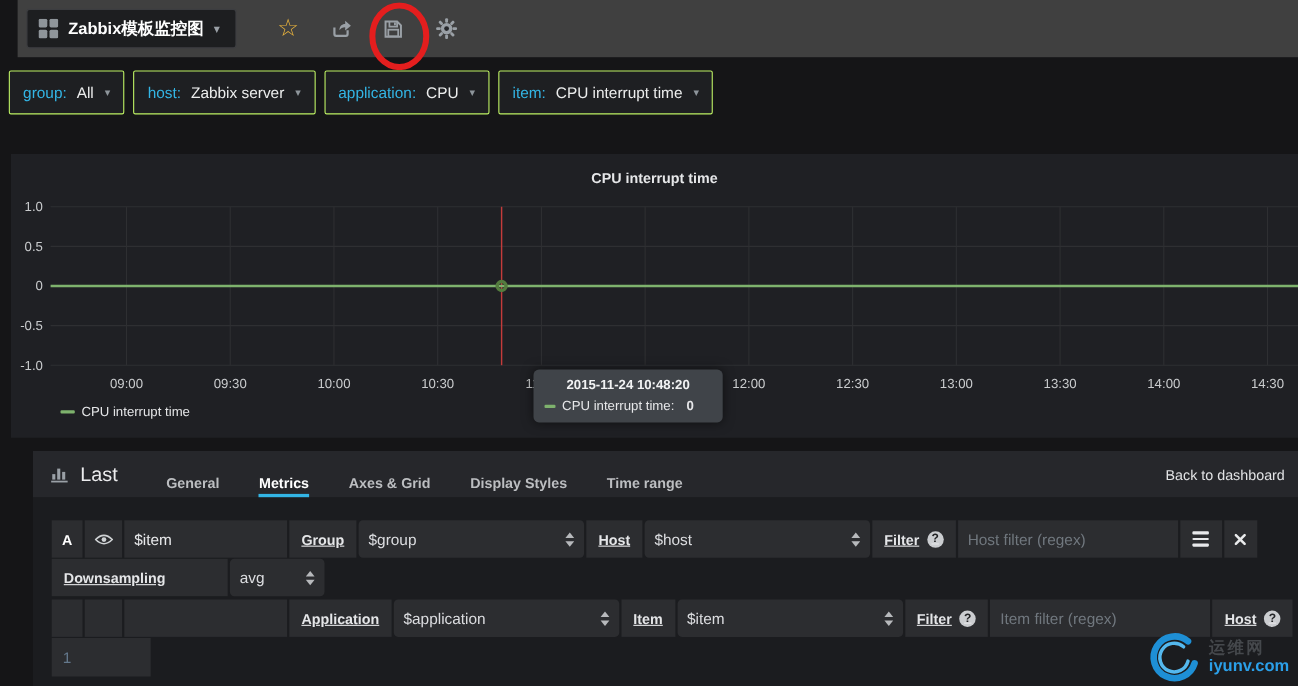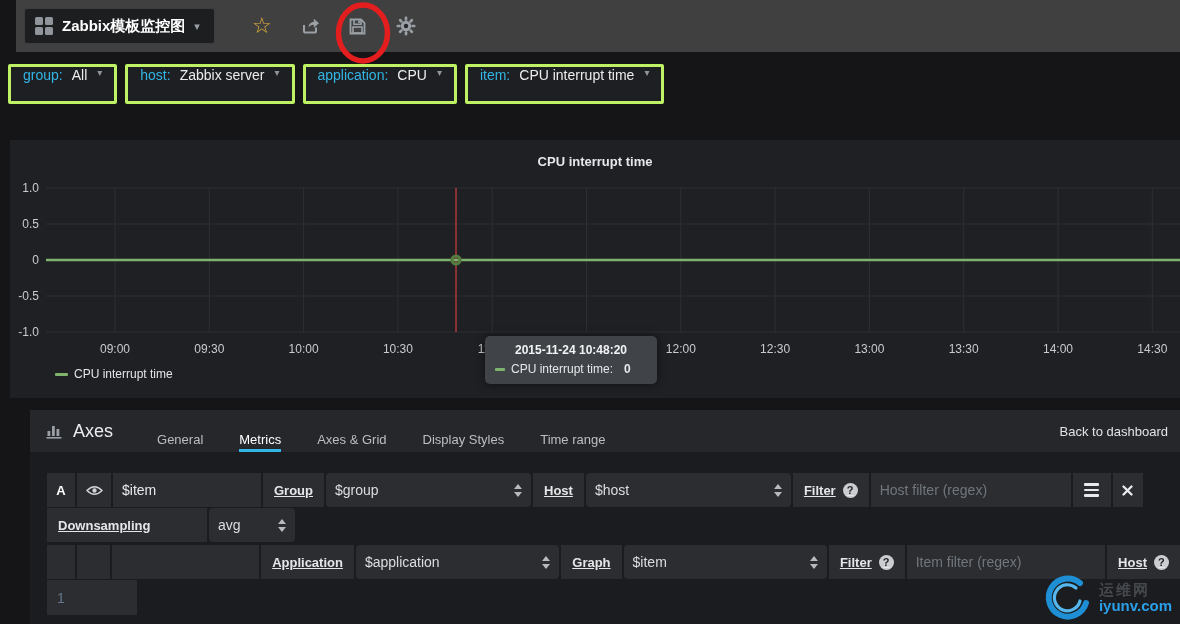--- a/index.html
+++ b/index.html
@@ -20,22 +20,22 @@
     align-items:center;justify-content:center;width:22px;height:30px;}
   .star{color:#e8b23c;font-size:22px;line-height:1;}
   .nav-right{margin-left:auto;display:flex;align-items:center;gap:24px;margin-right:2px;
     color:#d5d6d8;font-size:13px;}
   .time-picker{display:flex;align-items:center;gap:7px;cursor:pointer;}
   .nav-link{cursor:pointer;}
   
   .annotation{position:absolute;left:334px;top:2px;z-index:60;pointer-events:none;}
   
   .variables{position:absolute;top:64px;left:8px;display:flex;gap:8px;}
-  .var-tile{height:40px;background:#1e1f22;border:3px solid #bef264;border-radius:2px;
-    display:flex;padding:0 12px;gap:9px;cursor:pointer;box-sizing:border-box;}
+  .var-tile{height:40px;background:#1e1f22;border:1px solid #bef264;border-radius:2px;
+    display:flex;align-items:center;padding:0 12px;gap:9px;cursor:pointer;box-sizing:border-box;}
   .var-label{color:#33b5e5;font-size:14px;}
   .var-value{color:#eceded;font-size:14px;}
   .var-caret{color:#8e959b;font-size:10px;margin-left:1px;}
   
   .panel{position:absolute;top:140px;left:10px;width:1170px;height:258px;background:#1f2024;}
   .panel-title{text-align:center;padding-top:14px;font-size:13px;font-weight:bold;color:#e6e7e9;}
   #chart-svg{position:absolute;top:42px;left:0;}
   .legend{position:absolute;left:45px;top:227px;display:flex;align-items:center;gap:6px;
     font-size:12px;color:#e4e5e7;}
   .dash{width:13px;height:3px;background:#7eb26d;border-radius:1px;display:inline-block;}
@@ -44,21 +44,21 @@
   .tt-time{font-size:12px;font-weight:bold;color:#f2f3f4;text-align:center;margin-bottom:5px;white-space:nowrap;}
   .tt-row{display:flex;align-items:center;gap:6px;font-size:12px;color:#e6e7e9;white-space:nowrap;}
   .tt-row .dash{width:10px;}
   .tt-val{font-weight:bold;margin-left:5px;}
   
   .editor{position:absolute;top:410px;left:30px;width:1150px;height:214px;background:#1b1c1f;}
   .editor-header{height:42px;background:#26272b;display:flex;align-items:center;}
   .panel-type-icon{margin-left:16px;display:flex;}
   .editor-title{color:#ececee;font-size:18px;margin:0 44px 0 10px;}
   .tabs{display:flex;gap:36px;height:100%;align-items:stretch;}
-  .tab{display:flex;align-items:center;font-size:13px;font-weight:normal;color:#bcbec1;
+  .tab{display:flex;align-items:center;font-size:13px;font-weight:bold;color:#bcbec1;
     border-bottom:3px solid transparent;padding-top:19px;cursor:pointer;box-sizing:border-box;}
   .tab.active{color:#ffffff;border-bottom-color:#33b5e5;}
   .back-link{margin-left:auto;margin-right:12px;color:#e2e3e5;font-size:13px;cursor:pointer;}
   .rows{padding:21px 0 0 17px;}
   .mrow{display:flex;gap:2px;align-items:stretch;}
   .r2{margin:1px 0 3px;}
   .r4{margin-top:1px;}
   .cell{background:#2c2d30;height:34px;display:flex;align-items:center;color:#e5e6e8;
     font-size:13px;box-sizing:border-box;}
   .lbl{font-weight:bold;padding:0 11px;white-space:nowrap;text-decoration:underline;}
@@ -233,21 +233,21 @@
 <div class="editor">
   <div class="editor-header">
     <span class="panel-type-icon">
       <svg width="17" height="16" viewBox="0 0 17 16" fill="#9aa0a6">
         <rect x="1.5" y="8" width="2.8" height="5"></rect>
         <rect x="6" y="3" width="2.8" height="10"></rect>
         <rect x="10.5" y="6" width="2.8" height="7"></rect>
         <rect x="0.5" y="14" width="15" height="1.6"></rect>
       </svg>
     </span>
-    <span class="editor-title">Axes</span>
+    <span class="editor-title">Last</span>
     <div class="tabs">
       <span class="tab">General</span>
       <span class="tab active">Metrics</span>
       <span class="tab">Axes &amp; Grid</span>
       <span class="tab">Display Styles</span>
       <span class="tab">Time range</span>
     </div>
     <span class="back-link">Back to dashboard</span>
   </div>
 
@@ -317,21 +317,21 @@
       <div class="cell empty eye"></div>
       <div class="cell empty w-item"></div>
       <div class="cell lbl">Application</div>
       <div class="cell sel w-sel">
         <span class="val">$application</span>
         <span class="updown">
             <i class="u"></i>
             <i class="d"></i>
           </span>
       </div>
-      <div class="cell lbl">Graph</div>
+      <div class="cell lbl">Item</div>
       <div class="cell sel w-sel">
         <span class="val">$item</span>
         <span class="updown">
             <i class="u"></i>
             <i class="d"></i>
           </span>
       </div>
       <div class="cell lbl">
         <span>Filter</span>
         <span class="help">?</span>

